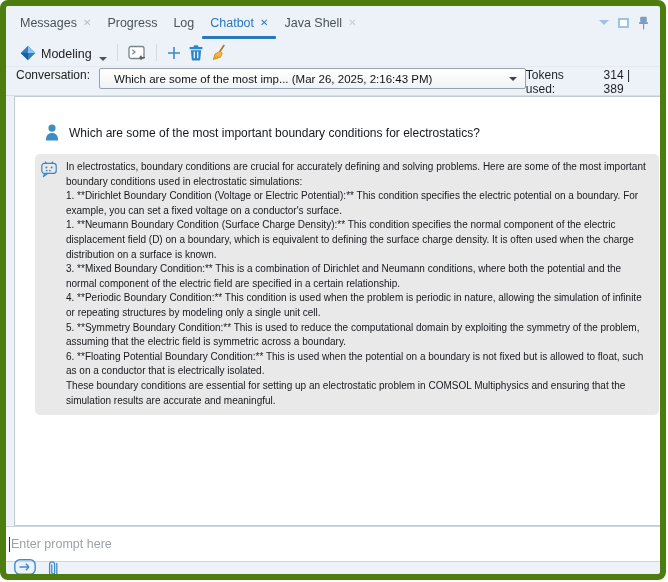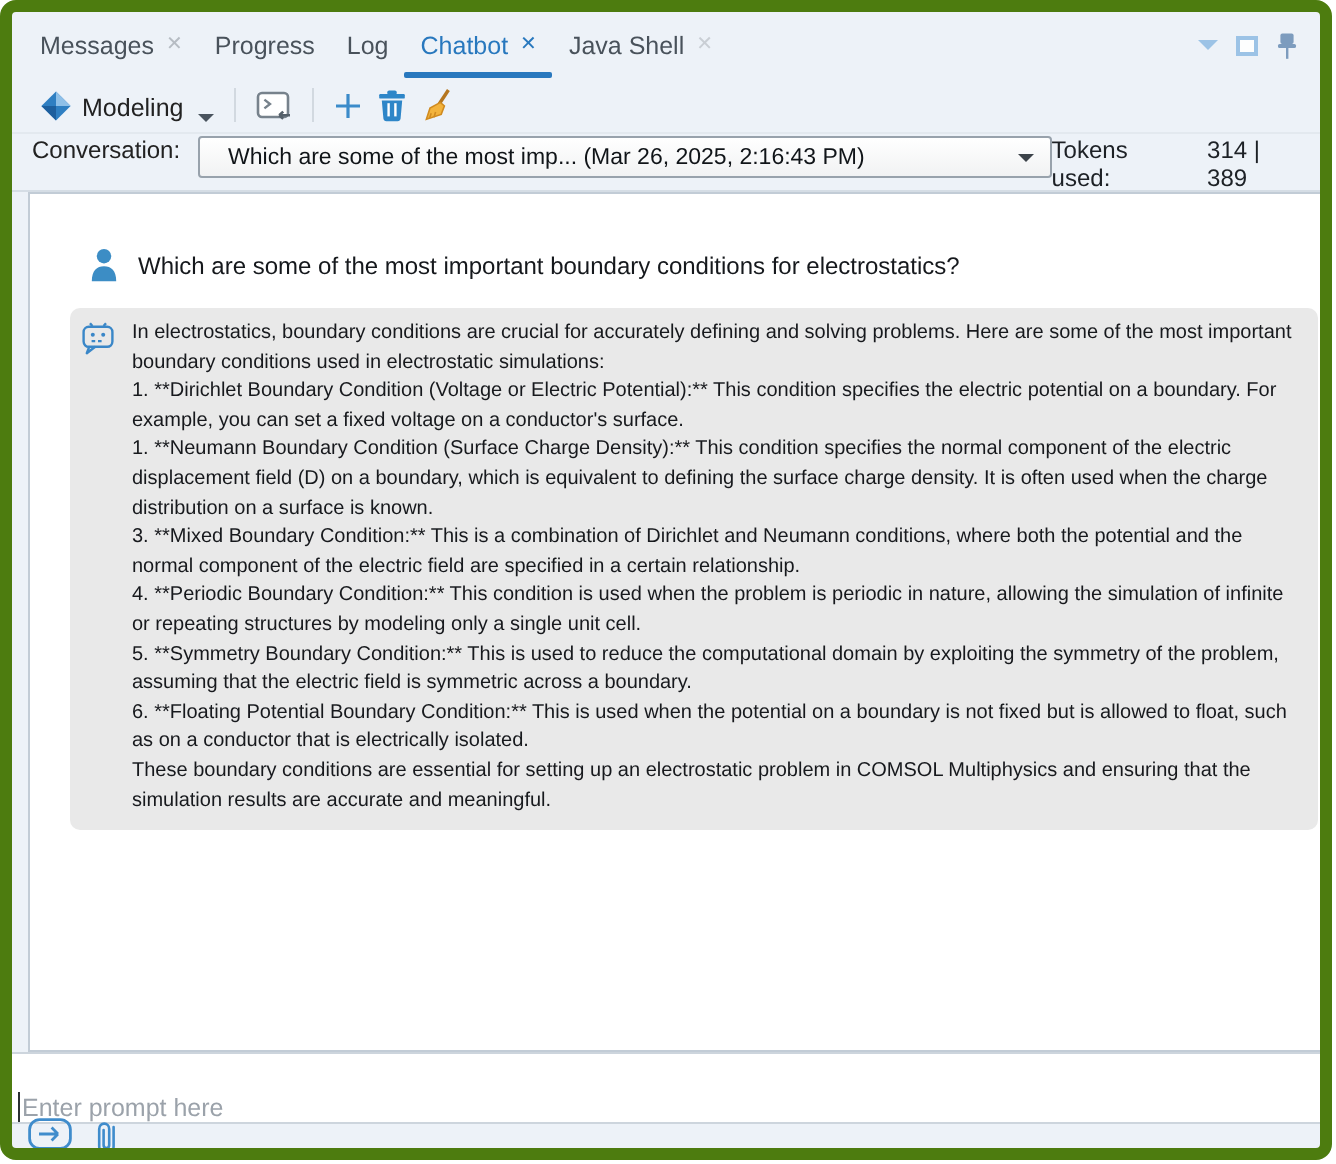--- a/index.html
+++ b/index.html
@@ -59,21 +59,21 @@
   .user-row .txt { font-size:12px; color:#15181c; padding-top:2px; }
   .bot-box { display:flex; align-items:flex-start; gap:8px;
     margin:13px 4px 0 20px; background:#e9e9e9; border-radius:5px;
     padding:6px 10px 7px 5px; }
   .bot-text { flex:1; display:flex; flex-direction:column; 
     font-size:10px; line-height:14.6px; color:#17191d; max-width:584px; }
   .bot-text p { margin:0; }
   
   .promptrow { position:absolute; top:520px; left:0; right:0; height:36px;
     background:#fff; border-top:1px solid #cdd5dd; border-bottom:1px solid #cdd5dd;
-    display:flex; align-items:flex-end; padding-left:3px; }
+    display:flex; align-items:center; padding-left:3px; }
   .caret-bar { width:1px; height:15px; background:#2b2f33; margin-right:1px; }
   .promptrow input { flex:1; border:none; outline:none; font-size:12.5px;
     color:#333; background:transparent; font-family:"Liberation Sans", sans-serif; }
   .promptrow input::placeholder { color:#9ba2aa; }
   
   .footer { position:absolute; top:548px; left:0; right:0; bottom:0;
     display:flex; align-items:flex-start; gap:11px; padding:5px 0 0 8px; }
   .ft-btn { display:inline-flex; align-items:center; }
 </style>
 </head>

